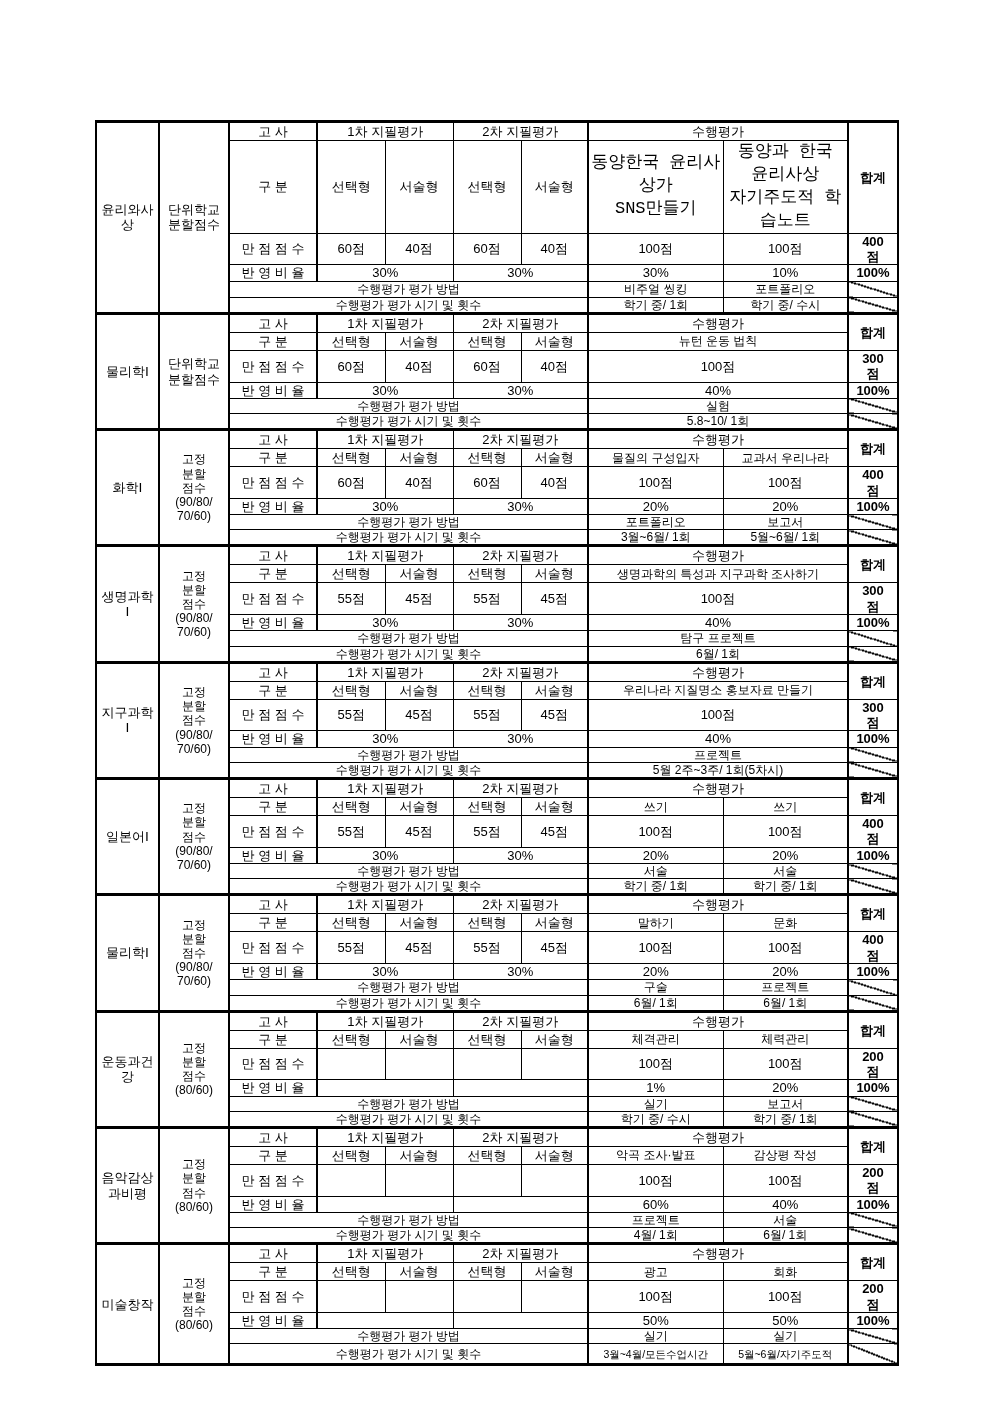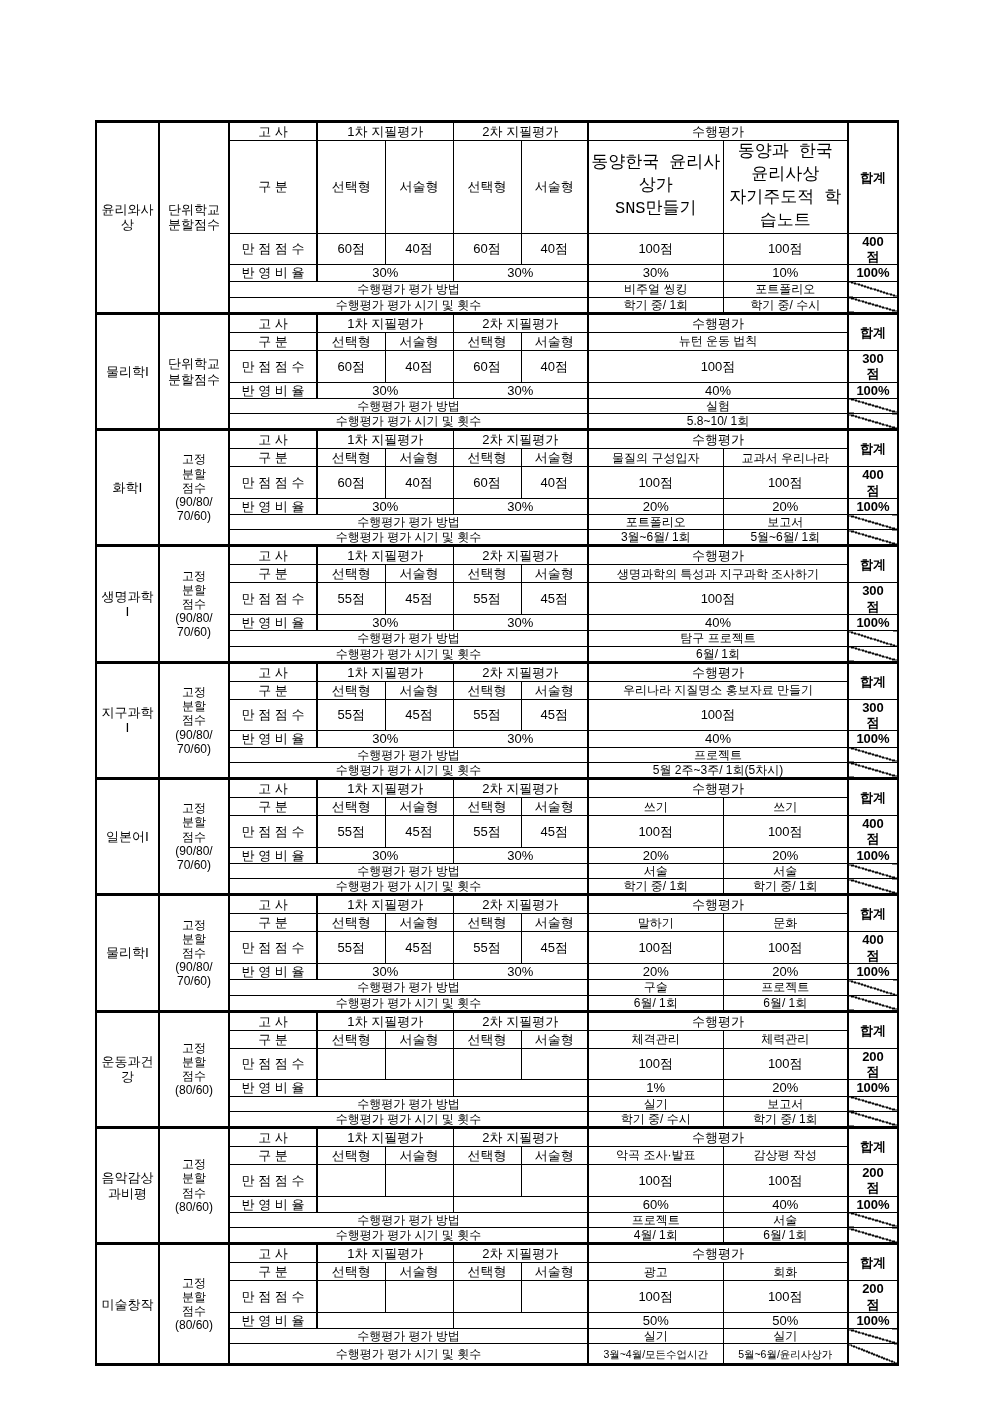--- a/index.html
+++ b/index.html
@@ -700,18 +700,18 @@
         </tr>
         <tr style="height: 15px;">
           <td colspan="5" class="thick-r md">수행평가 평가 방법</td>
           <td class="md">실기</td>
           <td class="thick-r md">실기</td>
           <td class="last-col diag"></td>
         </tr>
         <tr style="height: 20px;">
           <td colspan="5" class="thick-r md">수행평가 평가 시기 및 횟수</td>
           <td class="xs">3월~4월/모든수업시간</td>
-          <td class="thick-r xs">5월~6월/윤리사상가</td>
+          <td class="thick-r xs">5월~6월/자기주도적</td>
           <td class="last-col diag"></td>
         </tr>
       </tbody>
     </table>
   </div>
 
 </body></html>

